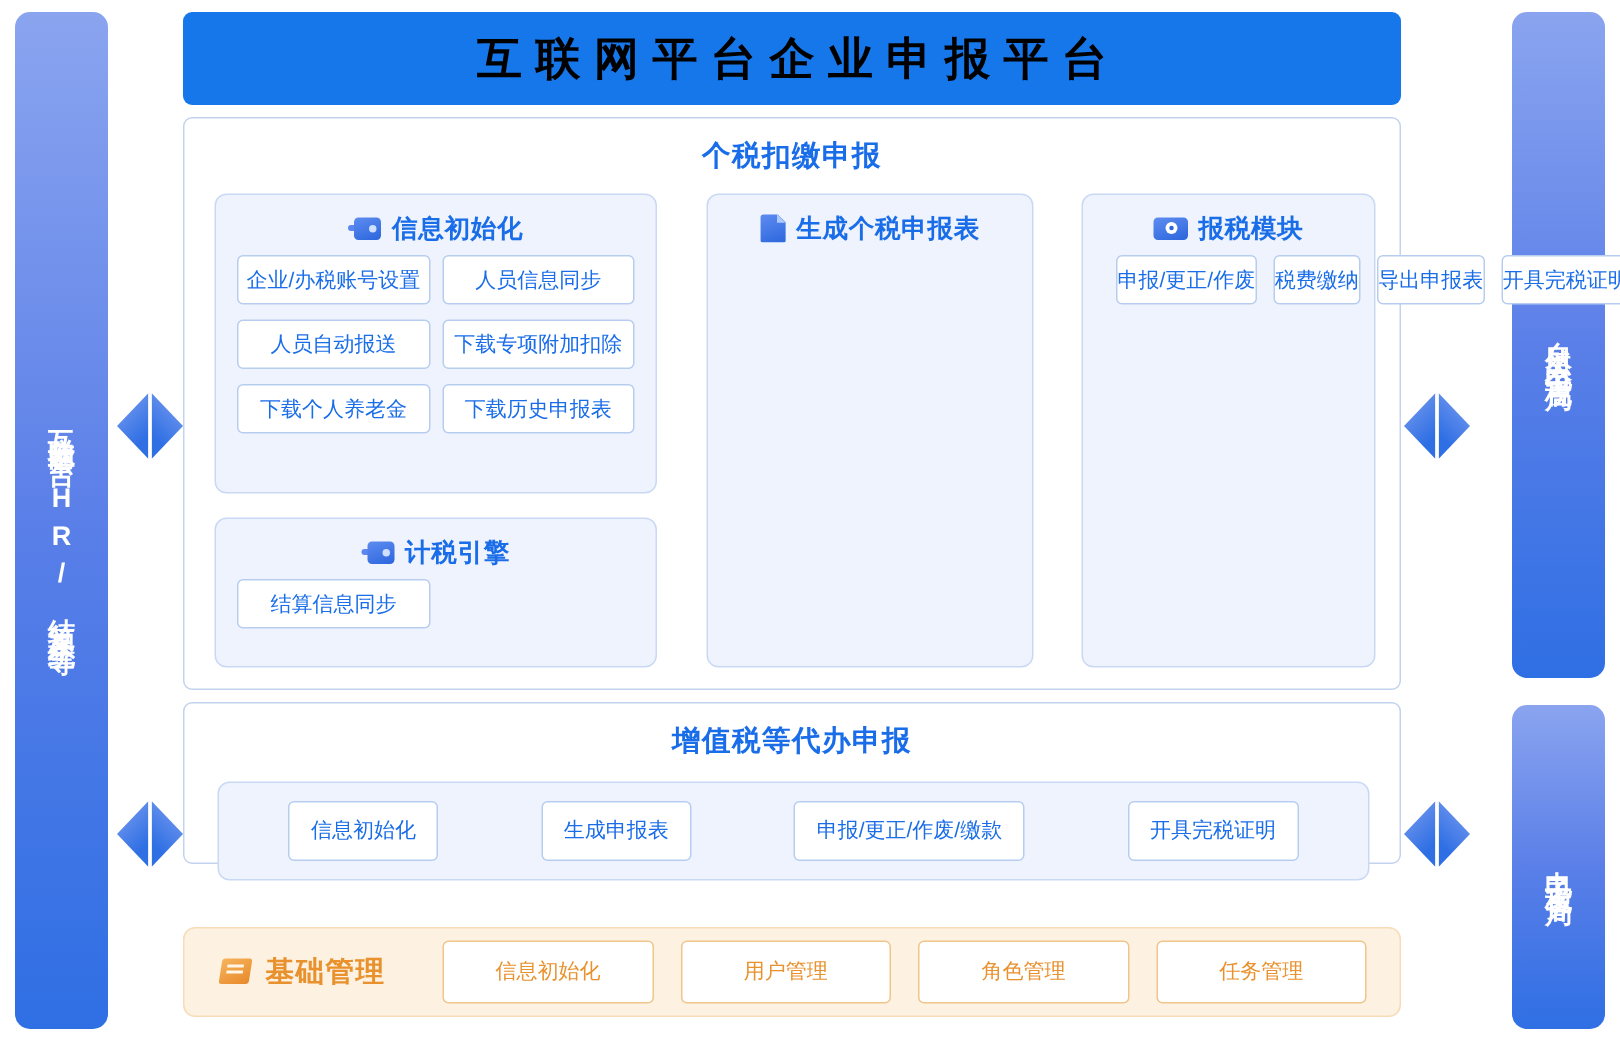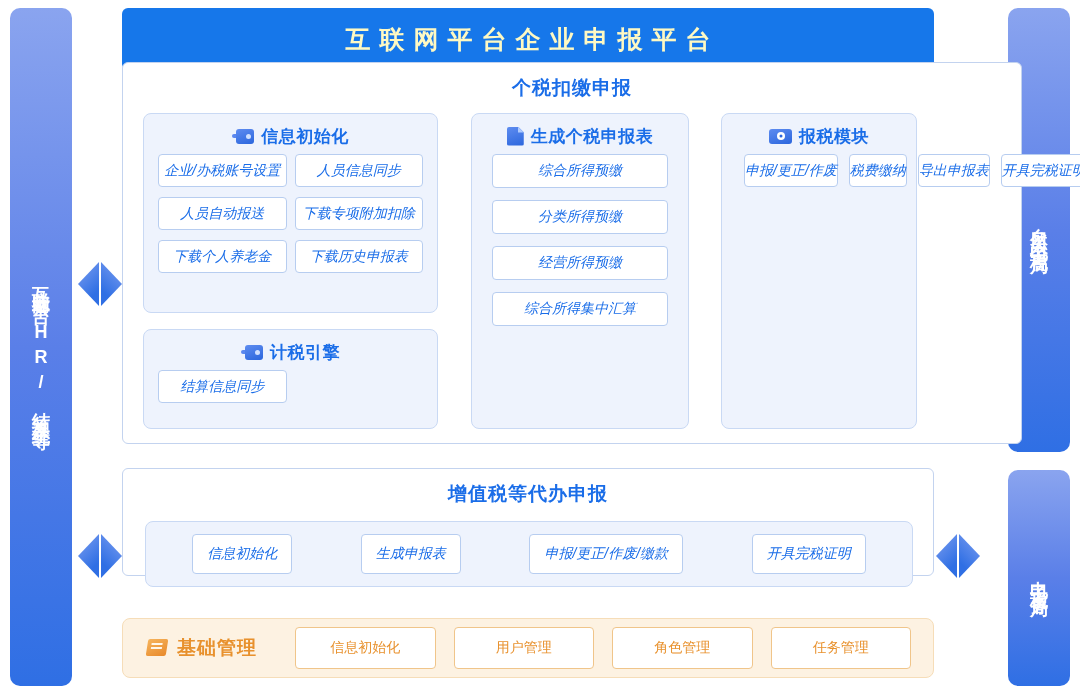--- a/index.html
+++ b/index.html
@@ -60,27 +60,27 @@
   #arrow-c { left: 690px; top: 266px; }
 
   
   #header-bar {
     position: absolute; left: 122px; top: 8px; width: 812px; height: 62px;
     background: #1677ea;
     border-radius: 6px;
     display: flex; align-items: center; justify-content: center;
   }
   #header-bar .title {
-    color: #fef9c3; font-size: 25px; font-weight: 700; letter-spacing: 9px;
+    color: #000000; font-size: 30px; font-weight: 700; letter-spacing: 9px;
     text-indent: 9px;
   }
 
   
   #panel-iit {
-    position: absolute; left: 122px; top: 62px; width: 900px; height: 382px;
+    position: absolute; left: 122px; top: 78px; width: 812px; height: 382px;
     border: 1px solid #c3d3ef; border-radius: 6px; background: #ffffff;
   }
   .panel-heading {
     text-align: center; color: #1a6de8; font-weight: 700;
     font-size: 19px; letter-spacing: 1px; padding-top: 12px;
   }
 
   
   .card {
     position: absolute;
@@ -157,21 +157,20 @@
   
   .pill {
     background: #ffffff;
     border: 1px solid #b7cdf0;
     border-radius: 4px;
     color: #1a6de8;
     font-size: 14px;
     display: flex; align-items: center; justify-content: center;
     text-align: center;
     white-space: nowrap;
-    font-style: italic;
   }
   .grid2 {
     display: grid; grid-template-columns: 1fr 1fr;
     gap: 10px 8px; padding: 0 14px;
   }
   .grid2 .pill { height: 33px; }
   .grid1 { display: flex; flex-direction: column; gap: 12px; padding: 0 20px; }
   .grid1 .pill { height: 34px; }
   .grid1-file { display: flex; flex-direction: row; gap: 11px; padding: 0 22px; }
   .grid1-file .pill { height: 33px; }
@@ -285,26 +284,20 @@
     </div>
 
     <div id="card-gen" class="card">
       <div class="card-title">
         <span class="ic ic-doc">
           <span class="pg"></span>
             <span class="fold"></span>
         </span>
         <span>生成个税申报表</span>
       </div>
-      <div class="grid1">
-        <div class="pill">综合所得预缴</div>
-        <div class="pill">分类所得预缴</div>
-        <div class="pill">经营所得预缴</div>
-        <div class="pill">综合所得集中汇算</div>
-      </div>
     </div>
 
     <div id="card-file" class="card">
       <div class="card-title">
         <span class="ic ic-money">
           <span class="bill"></span>
         </span>
         <span>报税模块</span>
       </div>
       <div class="grid1-file">

